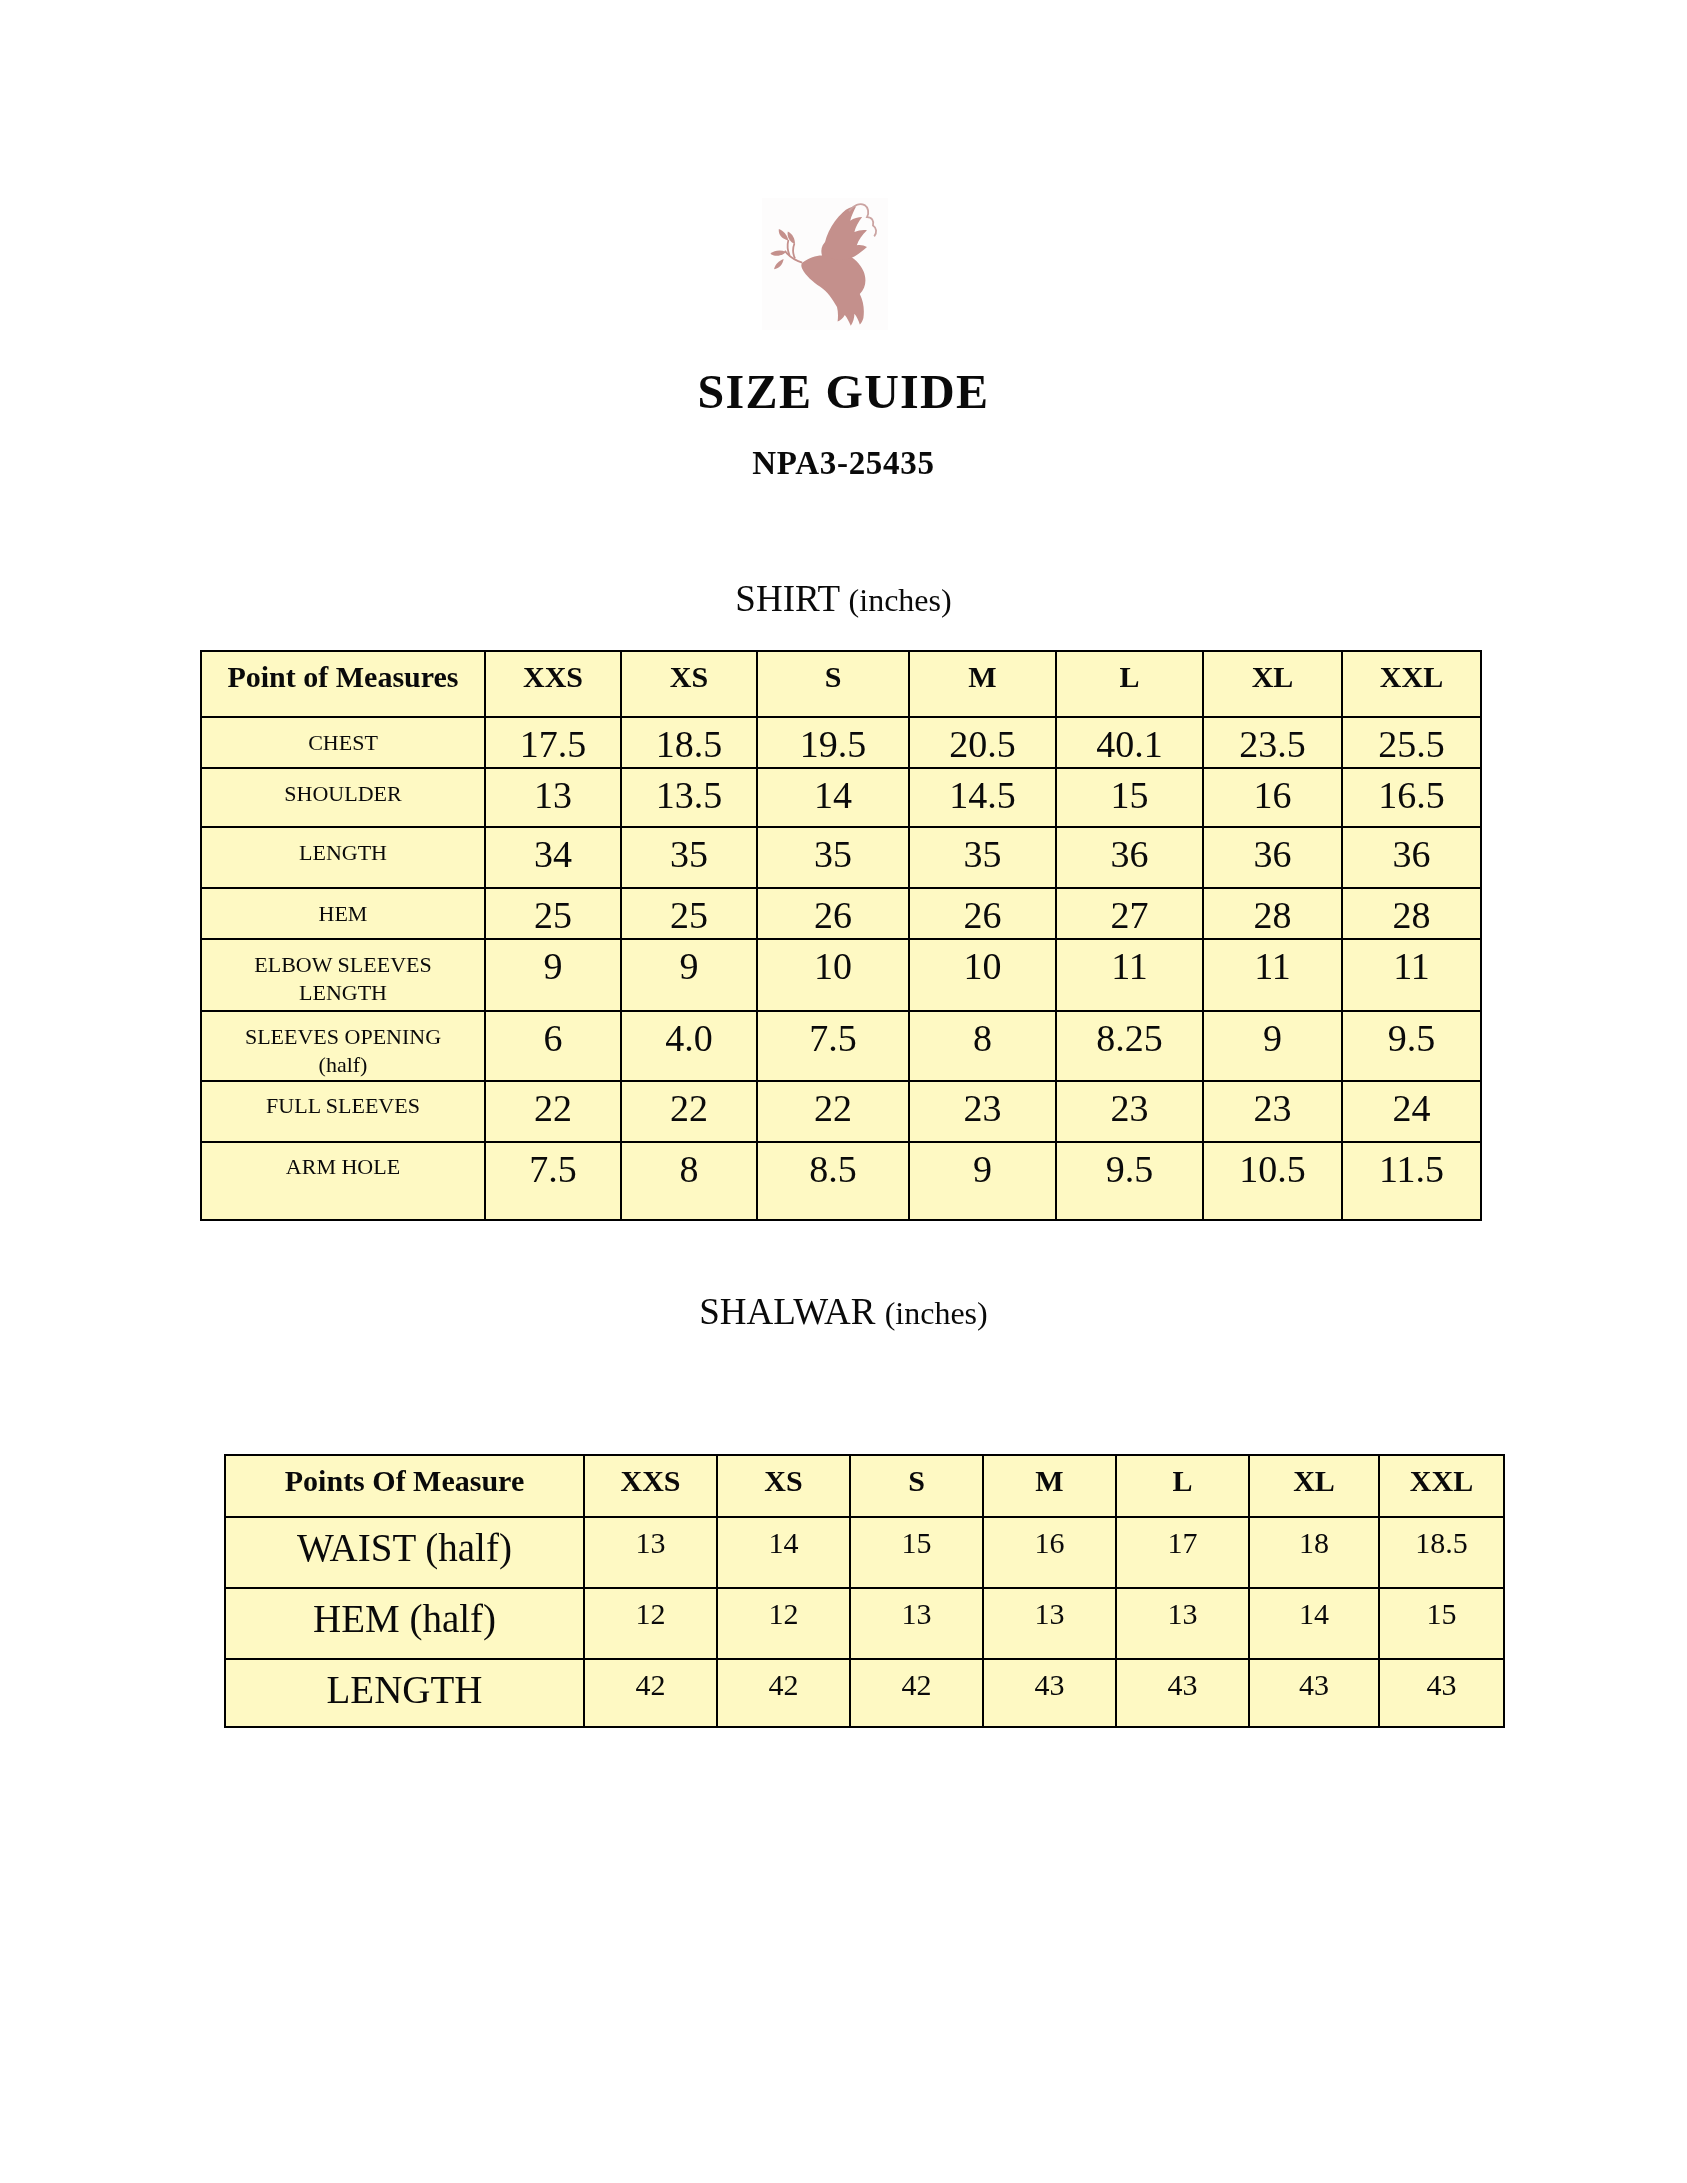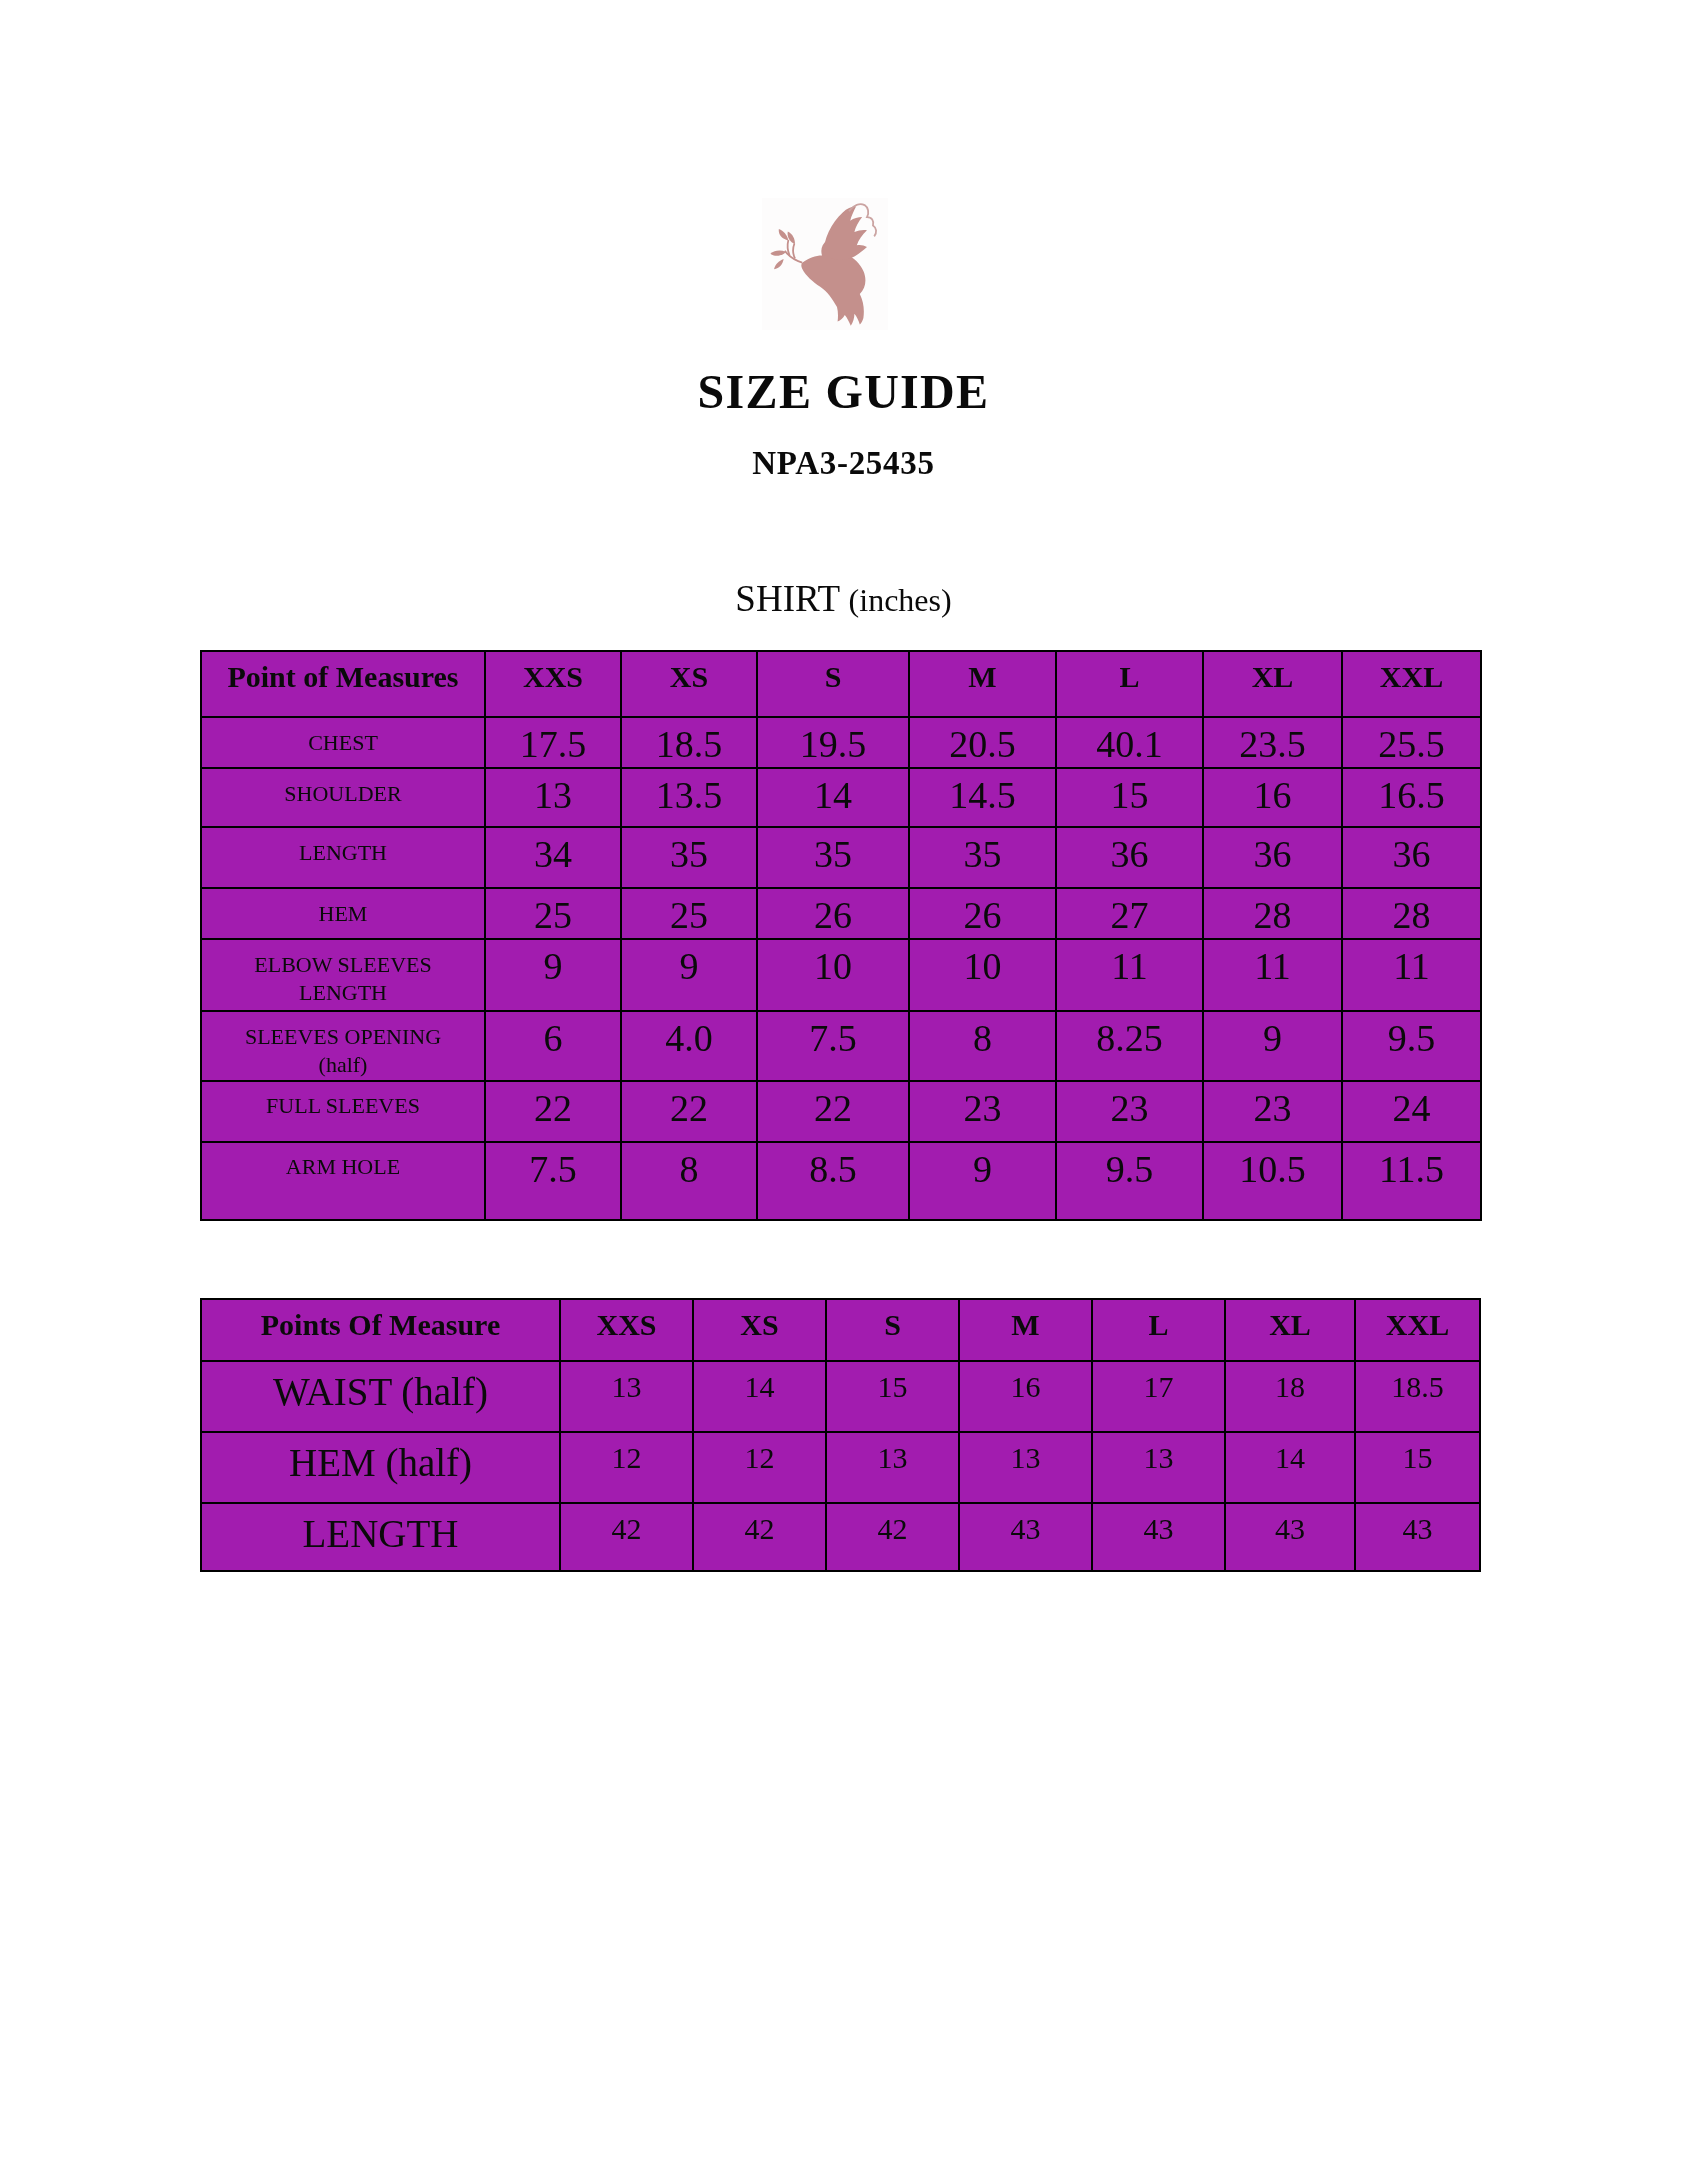--- a/index.html
+++ b/index.html
@@ -35,24 +35,24 @@
   }
   .section-title .unit { font-size:32px; }
   #shirt-title   { top:578px; }
   #shalwar-title { top:1291px; }
 
   table.size-table {
     position:absolute;
     left:200px;
     border-collapse:collapse;
     table-layout:fixed;
-    background:#a21caf;
+    background:#fef9c3;
   }
   #shirt-table   { top:650px;  width:1280px; }
-  #shalwar-table { top:1298px; width:1280px; }
+  #shalwar-table { top:1454px; width:1280px;margin-left:24px; }
 
   .size-table th, .size-table td {
     border:2.6px solid #000000;
     text-align:center;
     vertical-align:top;
     overflow:hidden;
     font-weight:400;
   }
   .size-table th { font-weight:700; font-size:30px; padding:8px 2.6px 0 2.6px; }
 

